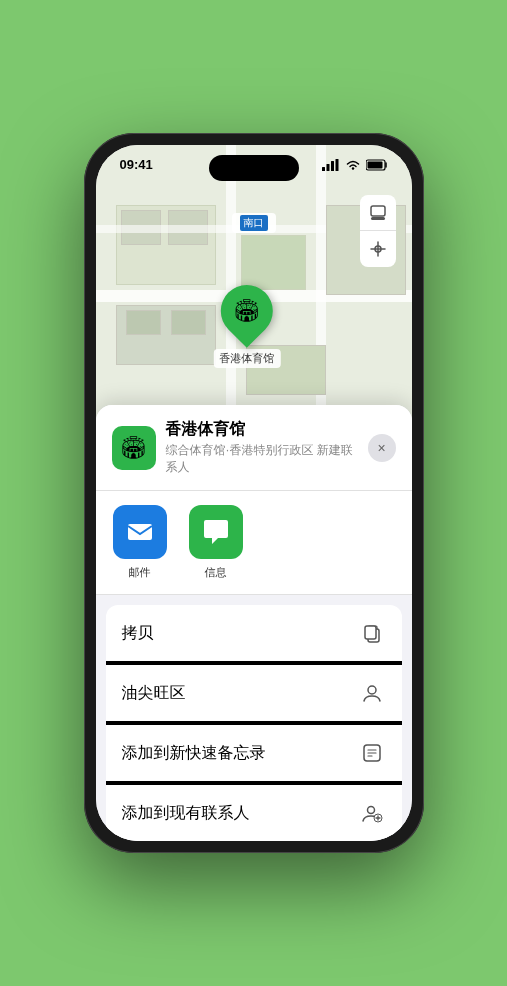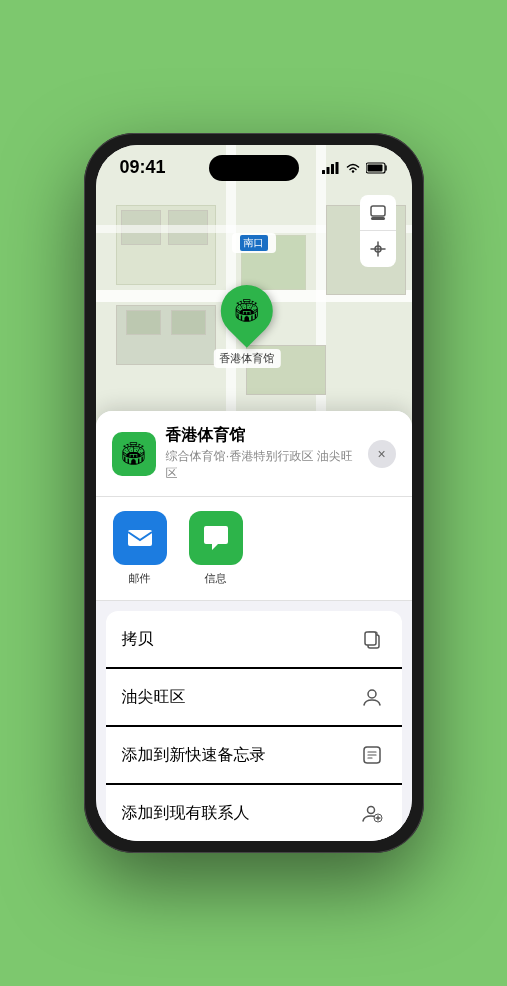--- a/index.html
+++ b/index.html
@@ -40,21 +40,21 @@
       align-items: center;
       padding: 12px 24px 4px;
       position: absolute;
       top: 0;
       left: 0;
       right: 0;
       z-index: 10;
     }
 
     .status-time {
-      font-size: 18px;
+      font-size: 13px;
       font-weight: 600;
       color: #000;
     }
 
     .status-icons {
       display: flex;
       align-items: center;
       gap: 5px;
     }
 
@@ -191,21 +191,21 @@
       border-radius: 4px;
       font-size: 11px;
       color: #333;
       margin-top: 4px;
       white-space: nowrap;
     }
 
     
     .map-label {
       position: absolute;
-      top: 88px;
+      top: 68px;
       left: 50%;
       transform: translateX(-50%);
       background: rgba(255,255,255,0.9);
       padding: 2px 8px;
       border-radius: 4px;
       font-size: 11px;
       color: #1a6fc4;
       display: flex;
       align-items: flex-end;
       gap: 4px;
@@ -352,21 +352,21 @@
       margin-left: 10px;
       margin-right: 10px;
     }
 
     .action-item {
       display: flex;
       align-items: center;
       justify-content: space-between;
       padding: 14px 16px;
       cursor: pointer;
-      border-bottom: 2px solid #000000;
+      border-bottom: 4px solid #000000;
     }
 
     .action-item:last-child {
       border-bottom: none;
     }
 
     .action-label {
       font-size: 16px;
       color: #000;
     }
@@ -474,21 +474,21 @@
     </div>
 
     <div class="bottom-sheet">
 
       <div class="venue-header">
         <div class="venue-icon">
           <span>🏟</span>
         </div>
         <div class="venue-info">
           <div class="venue-name">香港体育馆</div>
-          <div class="venue-subtitle">综合体育馆·香港特别行政区 油尖旺区</div>
+          <div class="venue-subtitle">综合体育馆·香港特别行政区 新建联系人</div>
         </div>
         <div class="close-btn">
           <span>×</span>
         </div>
       </div>
 
       <div class="apps-row">
 
 
         <div class="app-item">

